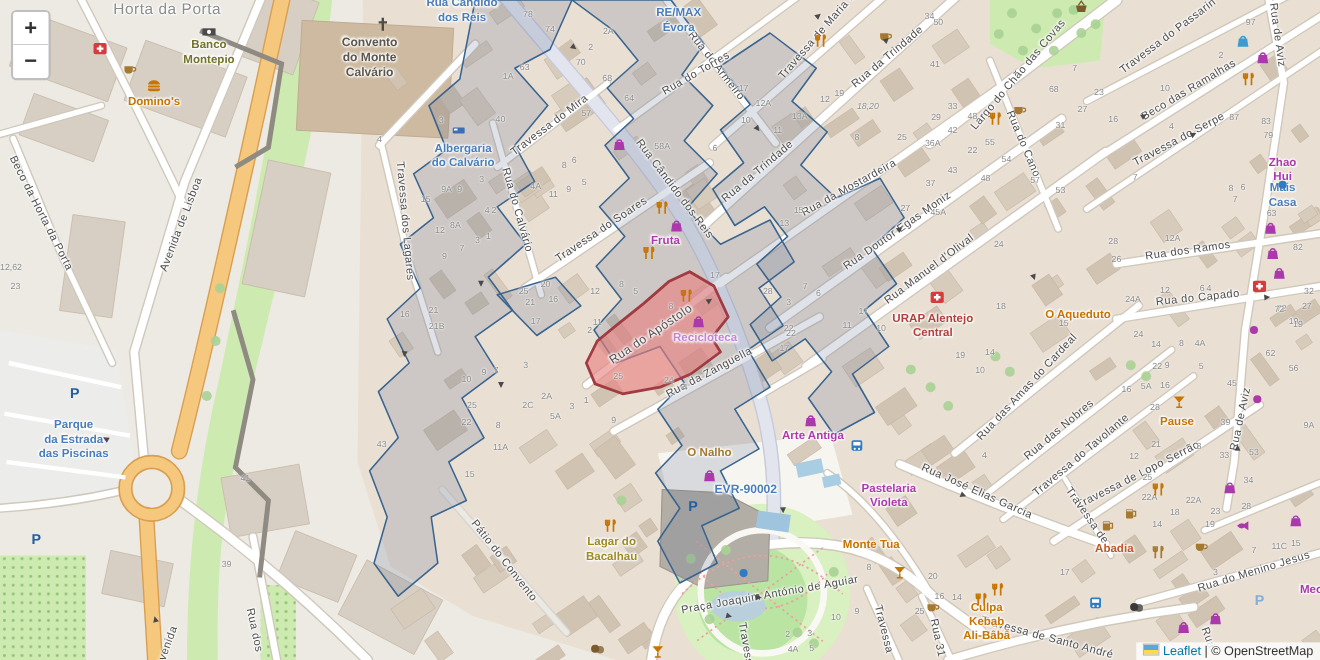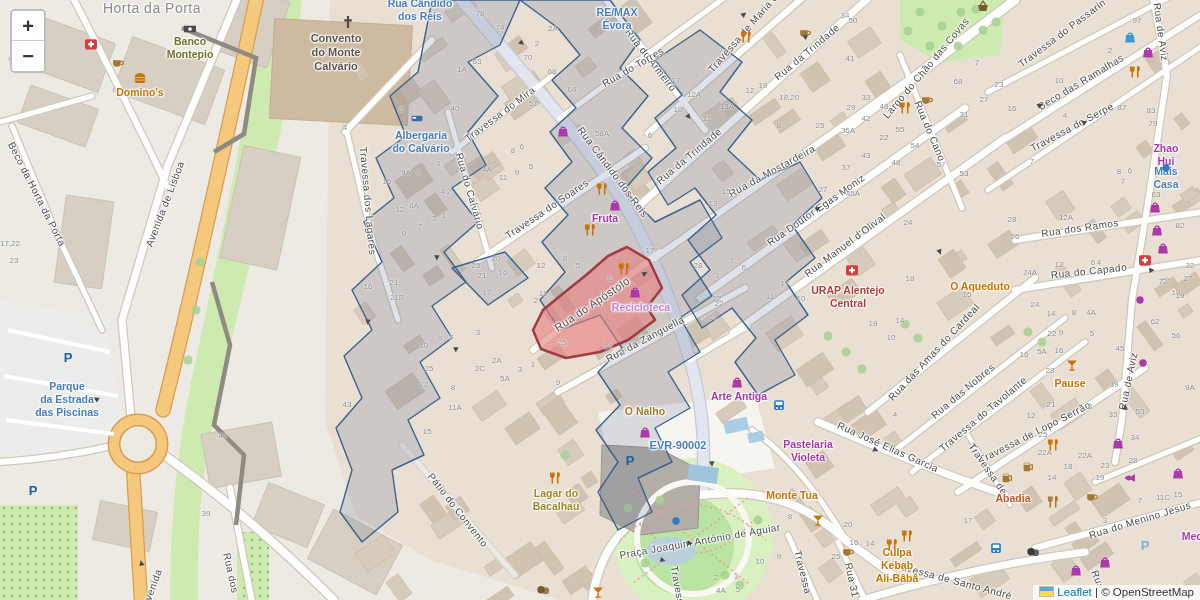--- a/index.html
+++ b/index.html
@@ -634,21 +634,21 @@
       <div class="hnum" style="left: 1190px; top: 387px;">9A</div>
       <div class="hnum" style="left: 1042px; top: 351px;">5A</div>
       <div class="hnum" style="left: 1024px; top: 354px;">16</div>
       <div class="hnum" style="left: 1050px; top: 370px;">28</div>
       <div class="hnum" style="left: 1051px; top: 404px;">21</div>
       <div class="hnum" style="left: 1031px; top: 415px;">12</div>
       <div class="hnum" style="left: 1043px; top: 434px;">25</div>
       <div class="hnum" style="left: 1045px; top: 452px;">22A</div>
       <div class="hnum" style="left: 223px; top: 435px;">41</div>
       <div class="hnum" style="left: 206px; top: 513px;">39</div>
-      <div class="hnum" style="left: 10px; top: 243px;">17,22</div>
+      <div class="hnum" style="left: 10px; top: 243px;">12,62</div>
       <div class="hnum" style="left: 14px; top: 260px;">23</div>
       <div class="hnum" style="left: 347px; top: 404px;">43</div>
       <div class="hnum" style="left: 900px; top: 320px;">14</div>
       <div class="hnum" style="left: 891px; top: 337px;">10</div>
       <div class="hnum" style="left: 895px; top: 414px;">4</div>
       <div class="hnum" style="left: 1163px; top: 281px;">72</div>
       <div class="hnum" style="left: 1176px; top: 335px;">56</div>
       <div class="hnum" style="left: 1180px; top: 295px;">19</div>
       <div class="micon" style="left: 746px; top: 37px; color: rgb(199, 116, 0);">
         <svg viewBox="0 0 12 12">

